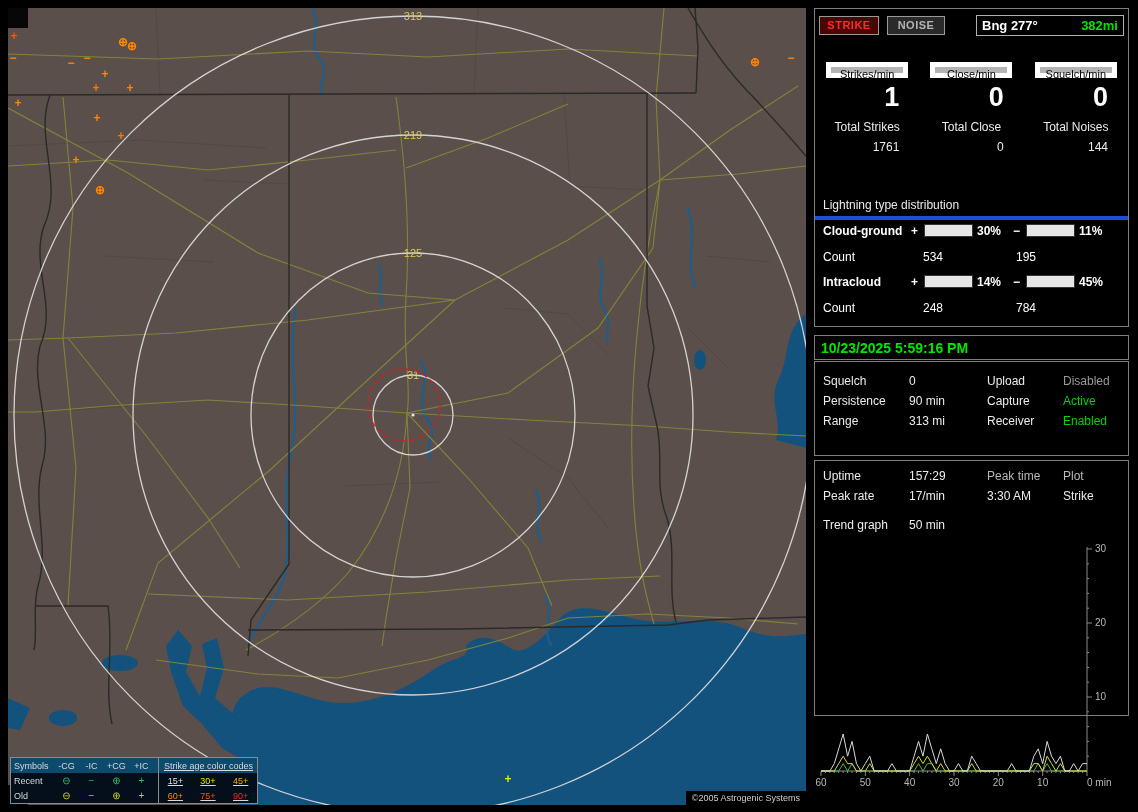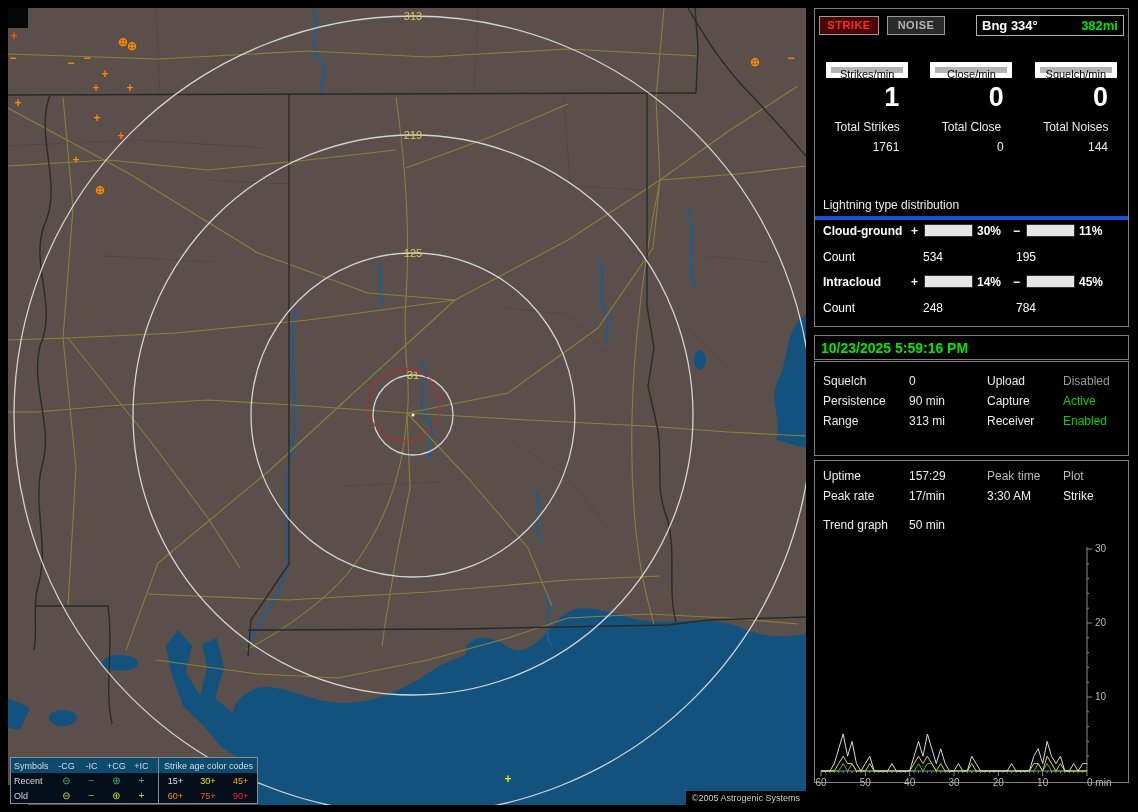--- a/index.html
+++ b/index.html
@@ -11,35 +11,35 @@
   .map svg{position:absolute;left:0;top:0;}
   svg text{font-family:"Liberation Sans",sans-serif;}
   .corner{position:absolute;width:20px;height:20px;background:#070707;}
   .corner.tl{left:0;top:0;}
   .corner.bl{left:0;bottom:0;}
   .copyright{position:absolute;right:0;bottom:0;background:#000;color:#cfcfcf;font-size:9px;padding:2px 6px;z-index:5;}
 
   
   .legend{position:absolute;left:2px;top:749px;width:246px;height:45px;background:#050f1c;border:1px solid #8a8a8a;display:flex;font-size:9px;color:#d8d8d8;z-index:6;}
   .lg-left{width:147px;border-right:1px solid #8a8a8a;display:flex;flex-direction:column;}
-  .lg-right{flex:1;display:flex;flex-direction:column;}
+  .lg-right{flex:1;display:flex;flex-direction:column;text-decoration:underline;}
   .lg-row{display:flex;height:15px;align-items:center;}
   .lg-head{background:#0c4a6e;}
   .lg-c0{width:40px;padding-left:3px;}
   .lg-c{width:25px;text-align:center;font-size:10px;line-height:10px;}
   .lg-head .lg-c{font-size:9px;}
   .lg-a{flex:1;text-align:center;}
   .lg-age-title{padding-left:5px;}
 
   
   .box{position:absolute;background:#000;border:1px solid #7e7e7e;box-sizing:border-box;color:#ececec;}
   .box-stats{left:814px;top:8px;width:315px;height:319px;}
   .box-dt{left:814px;top:335px;width:315px;height:25px;display:flex;align-items:center;}
   .box-table{left:814px;top:361px;width:315px;height:95px;}
-  .box-session{left:814px;top:460px;width:315px;height:323px;}
+  .box-session{left:814px;top:460px;width:315px;height:256px;}
 
   .hdr-row{display:flex;align-items:center;margin:6px 4px 0 4px;}
   .btn{font-weight:bold;font-size:11px;height:17px;line-height:15px;text-align:center;border:1px solid #999;letter-spacing:.5px;cursor:pointer;box-sizing:content-box;padding:0;}
   .btn-strike{width:58px;background:#4a0505;color:#ff2a2a;}
   .btn-noise{width:56px;margin-left:8px;background:#2a2a2a;color:#b4b4b4;}
   .bng-box{margin-left:auto;width:136px;height:19px;border:1px solid #b0b0b0;display:flex;justify-content:space-between;align-items:center;padding:0 5px;font-size:13px;font-weight:bold;color:#fff;}
   .green{color:#00e400;}
 
   .stat-grid{display:grid;grid-template-columns:1fr 1fr 1fr;margin-top:26px;}
   .stat-col{display:flex;flex-direction:column;align-items:center;}
@@ -230,21 +230,21 @@
     </div>
 
     <div class="copyright">©2005 Astrogenic Systems</div>
   </div>
 
   <div class="box box-stats">
     <div class="hdr-row">
       <button class="btn btn-strike">STRIKE</button>
       <button class="btn btn-noise">NOISE</button>
       <div class="bng-box">
-        <span>Bng 334°</span>
+        <span>Bng 277°</span>
         <span class="green">382mi</span>
       </div>
     </div>
 
     <div class="stat-grid">
       <div class="stat-col">
         <button class="rate-btn">Strikes/min</button>
         <div class="big-num">1</div>
         <div class="total-label">Total Strikes</div>
         <div class="total-val">1761</div>

